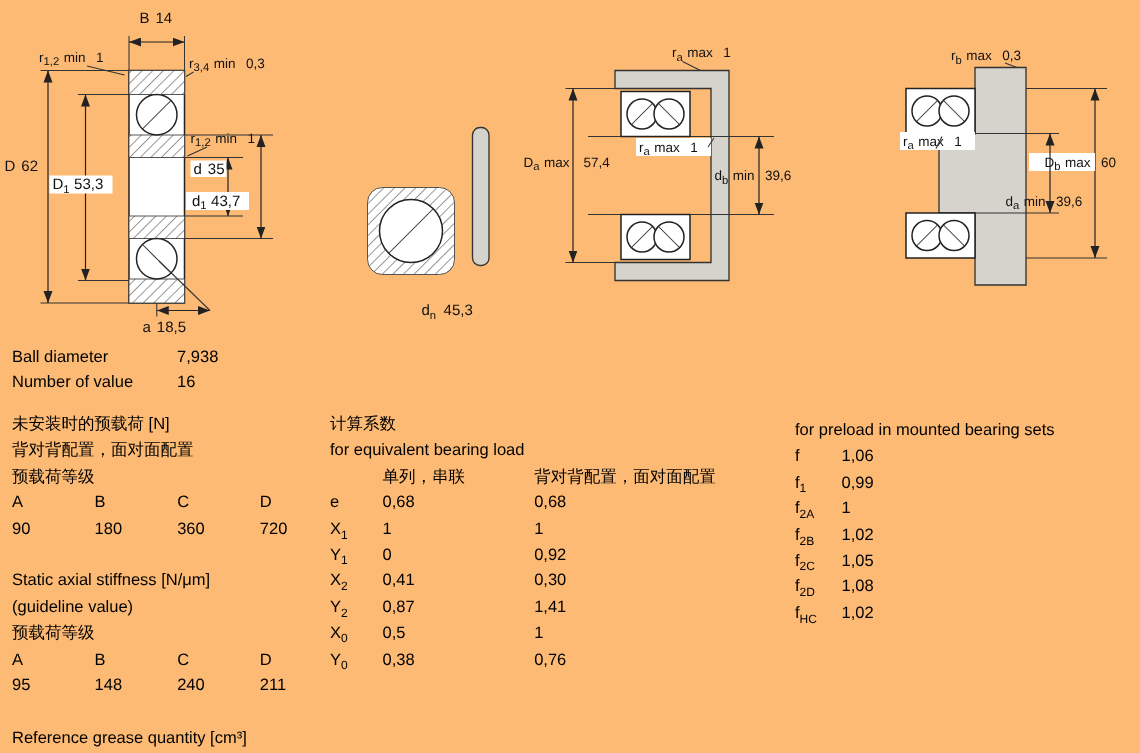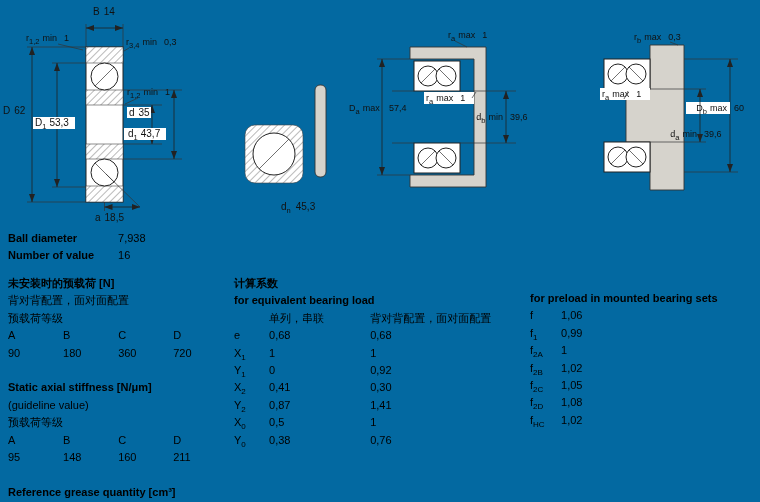--- a/index.html
+++ b/index.html
@@ -1,21 +1,21 @@
 <!DOCTYPE html>
 <html><head>
 <meta charset="utf-8">
 <style>
   *{box-sizing:border-box;margin:0;padding:0}
   html,body{background:#fff}
-  .page{position:relative;width:760px;height:502px;background:#0369a1;overflow:hidden;
+  .page{position:relative;width:760px;height:502px;background:#fdba74;overflow:hidden;
         font-family:"Liberation Sans","DejaVu Sans",sans-serif;font-size:11px;color:#000}
   .abs{position:absolute}
   .row{height:17.4px;line-height:17.4px;white-space:nowrap}
-  .b{font-weight:bold}
+  .b{font-weight:normal}
   .cell{display:inline-block;vertical-align:top}
   .w107{width:107px}.w52{width:52px}.w32{width:32px}.w98{width:98px}.w28{width:28px}
   sub{font-size:8px}
   svg text{font-family:"Liberation Sans","DejaVu Sans",sans-serif;font-size:10px;fill:#111}
   svg text.small{font-size:9px}
   .ss{font-size:7.5px}
   .part{fill:#fff;stroke:#222;stroke-width:1}
   .hatched{fill:url(#hatch);stroke:#444;stroke-width:.6}
   .ball{fill:#fff;stroke:#222;stroke-width:1}
   .thin{stroke:#333;stroke-width:.7;fill:none}
@@ -209,32 +209,32 @@
     <div class="row">预载荷等级</div>
     <div class="row">
       <span class="cell w52">A</span>
       <span class="cell w52">B</span>
       <span class="cell w52">C</span>
       <span class="cell w52">D</span>
     </div>
     <div class="row">
       <span class="cell w52">95</span>
       <span class="cell w52">148</span>
-      <span class="cell w52">160</span>
+      <span class="cell w52">240</span>
       <span class="cell w52">211</span>
     </div>
     <div class="row"></div>
     <div class="row b">Reference grease quantity [cm³]</div>
     <div class="row">
       <span class="cell w52"></span>
       <span class="cell">2</span>
     </div>
   </div>
 
-  <div class="abs" style="left:234px;top:275px;width:285px">
+  <div class="abs" style="left:220px;top:275px;width:285px">
     <div class="row b">计算系数</div>
     <div class="row b">for equivalent bearing load</div>
     <div class="row">
       <span class="cell w32"></span>
       <span class="cell w98">单列，串联</span>
       <span class="cell">背对背配置，面对面配置</span>
     </div>
     <div class="row">
       <span class="cell w32"><span>e</span><sub></sub></span>
       <span class="cell w98">0,68</span>
@@ -265,21 +265,21 @@
       <span class="cell w98">0,5</span>
       <span class="cell">1</span>
     </div>
     <div class="row">
       <span class="cell w32"><span>Y</span><sub>0</sub></span>
       <span class="cell w98">0,38</span>
       <span class="cell">0,76</span>
     </div>
   </div>
 
-  <div class="abs" style="left:530px;top:290px;width:225px">
+  <div class="abs" style="left:530px;top:279px;width:225px">
     <div class="row b">for preload in mounted bearing sets</div>
     <div class="row">
       <span class="cell w28"><span>f</span><sub></sub></span>
       <span class="cell">1,06</span>
     </div>
     <div class="row">
       <span class="cell w28"><span>f</span><sub>1</sub></span>
       <span class="cell">0,99</span>
     </div>
     <div class="row">

